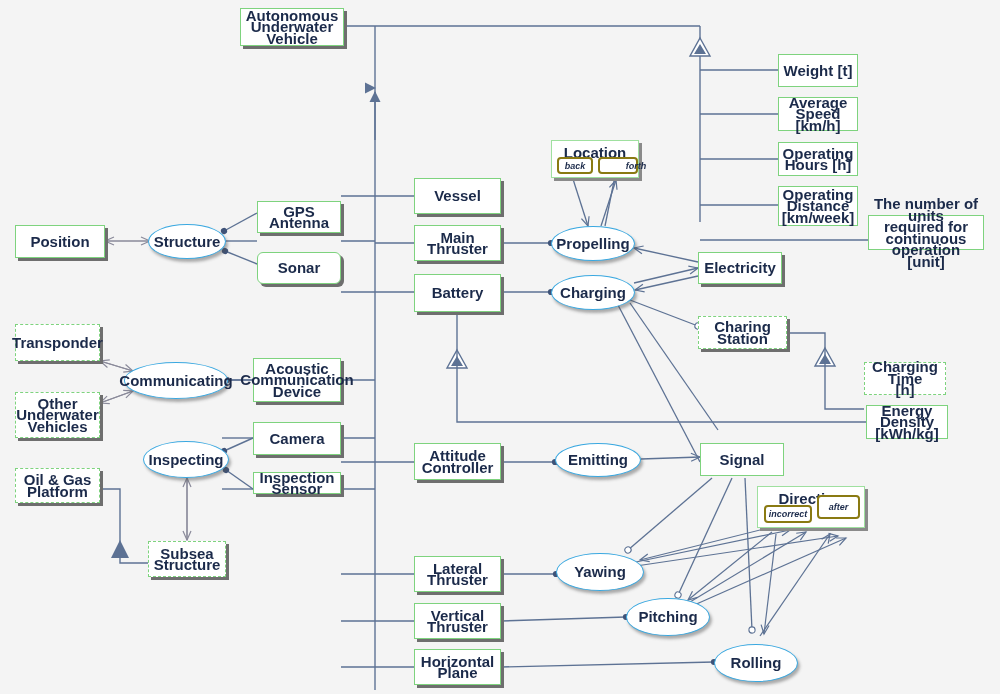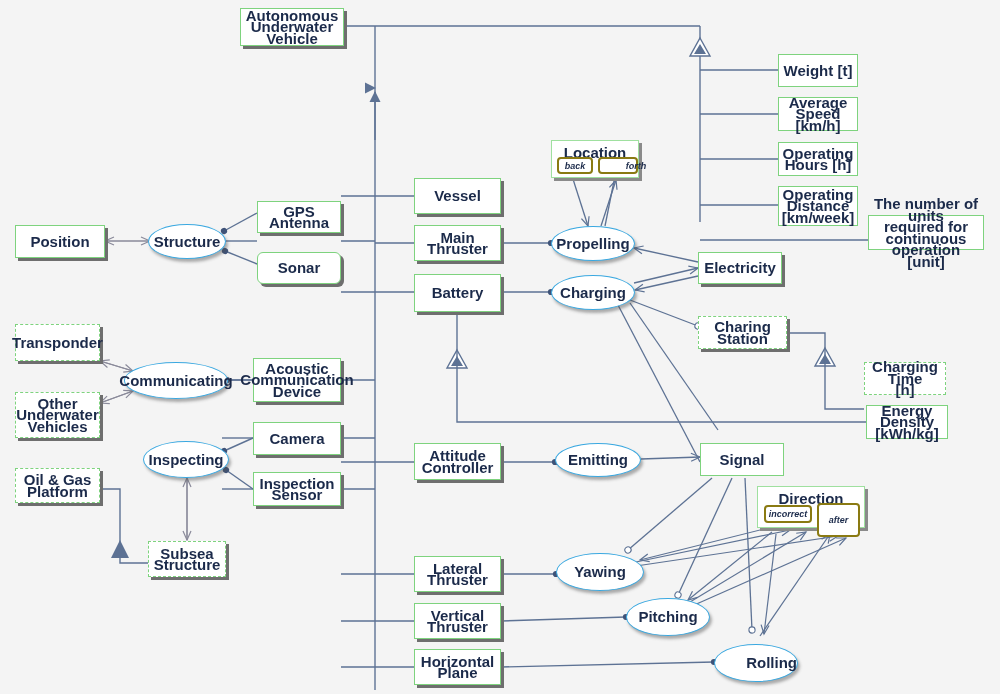--- a/index.html
+++ b/index.html
@@ -227,21 +227,21 @@
   </div>
   <div class="node rect shadow" style="left:257px;top:252px;width:84px;height:32px;border-radius:6px;">
     <span>Sonar</span>
   </div>
   <div class="node rect shadow" style="left:253px;top:358px;width:88px;height:44px;">
     <span>Acoustic<br>Communication<br>Device</span>
   </div>
   <div class="node rect shadow" style="left:253px;top:422px;width:88px;height:33px;">
     <span>Camera</span>
   </div>
-  <div class="node rect shadow" style="left:253px;top:472px;width:88px;height:34px;">
+  <div class="node rect shadow" style="left:253px;top:472px;width:88px;height:22px;">
     <span>Inspection<br>Sensor</span>
   </div>
 
   <div class="node rect shadow" style="left:414px;top:178px;width:87px;height:36px;">
     <span>Vessel</span>
   </div>
   <div class="node rect shadow" style="left:414px;top:225px;width:87px;height:36px;">
     <span>Main Thruster</span>
   </div>
   <div class="node rect shadow" style="left:414px;top:274px;width:87px;height:38px;">
@@ -268,21 +268,21 @@
   </div>
   <div class="node ell" style="left:555px;top:443px;width:86px;height:34px;">
     <span>Emitting</span>
   </div>
   <div class="node ell" style="left:556px;top:553px;width:88px;height:38px;">
     <span>Yawing</span>
   </div>
   <div class="node ell" style="left:626px;top:598px;width:84px;height:38px;">
     <span>Pitching</span>
   </div>
-  <div class="node ell" style="left:714px;top:644px;width:84px;height:38px;justify-content:flex-end;">
+  <div class="node ell" style="left:714px;top:644px;width:84px;height:38px;">
     <span>Rolling</span>
   </div>
 
   <div class="node rect shadow" style="left:698px;top:252px;width:84px;height:32px;">
     <span>Electricity</span>
   </div>
   <div class="node rect dashed shadow" style="left:698px;top:316px;width:89px;height:33px;">
     <span>Charing Station</span>
   </div>
   <div class="node rect dashed" style="left:864px;top:362px;width:82px;height:33px;">
@@ -303,18 +303,18 @@
     <div class="chip" style="left:46px;top:16px;width:36px;height:17px;padding-left:36px;">
       <span>forth</span>
     </div>
   </div>
 
   <div class="grp" style="left:757px;top:486px;width:108px;height:42px;">
     <div class="grp-title">Direction</div>
     <div class="chip" style="left:6px;top:18px;width:48px;height:18px;">
       <span>incorrect</span>
     </div>
-    <div class="chip" style="left:59px;top:16px;width:43px;height:34px;">
+    <div class="chip" style="left:59px;top:8px;width:43px;height:24px;">
       <span>after</span>
     </div>
   </div>
 
 </div>
 
 </body></html>

